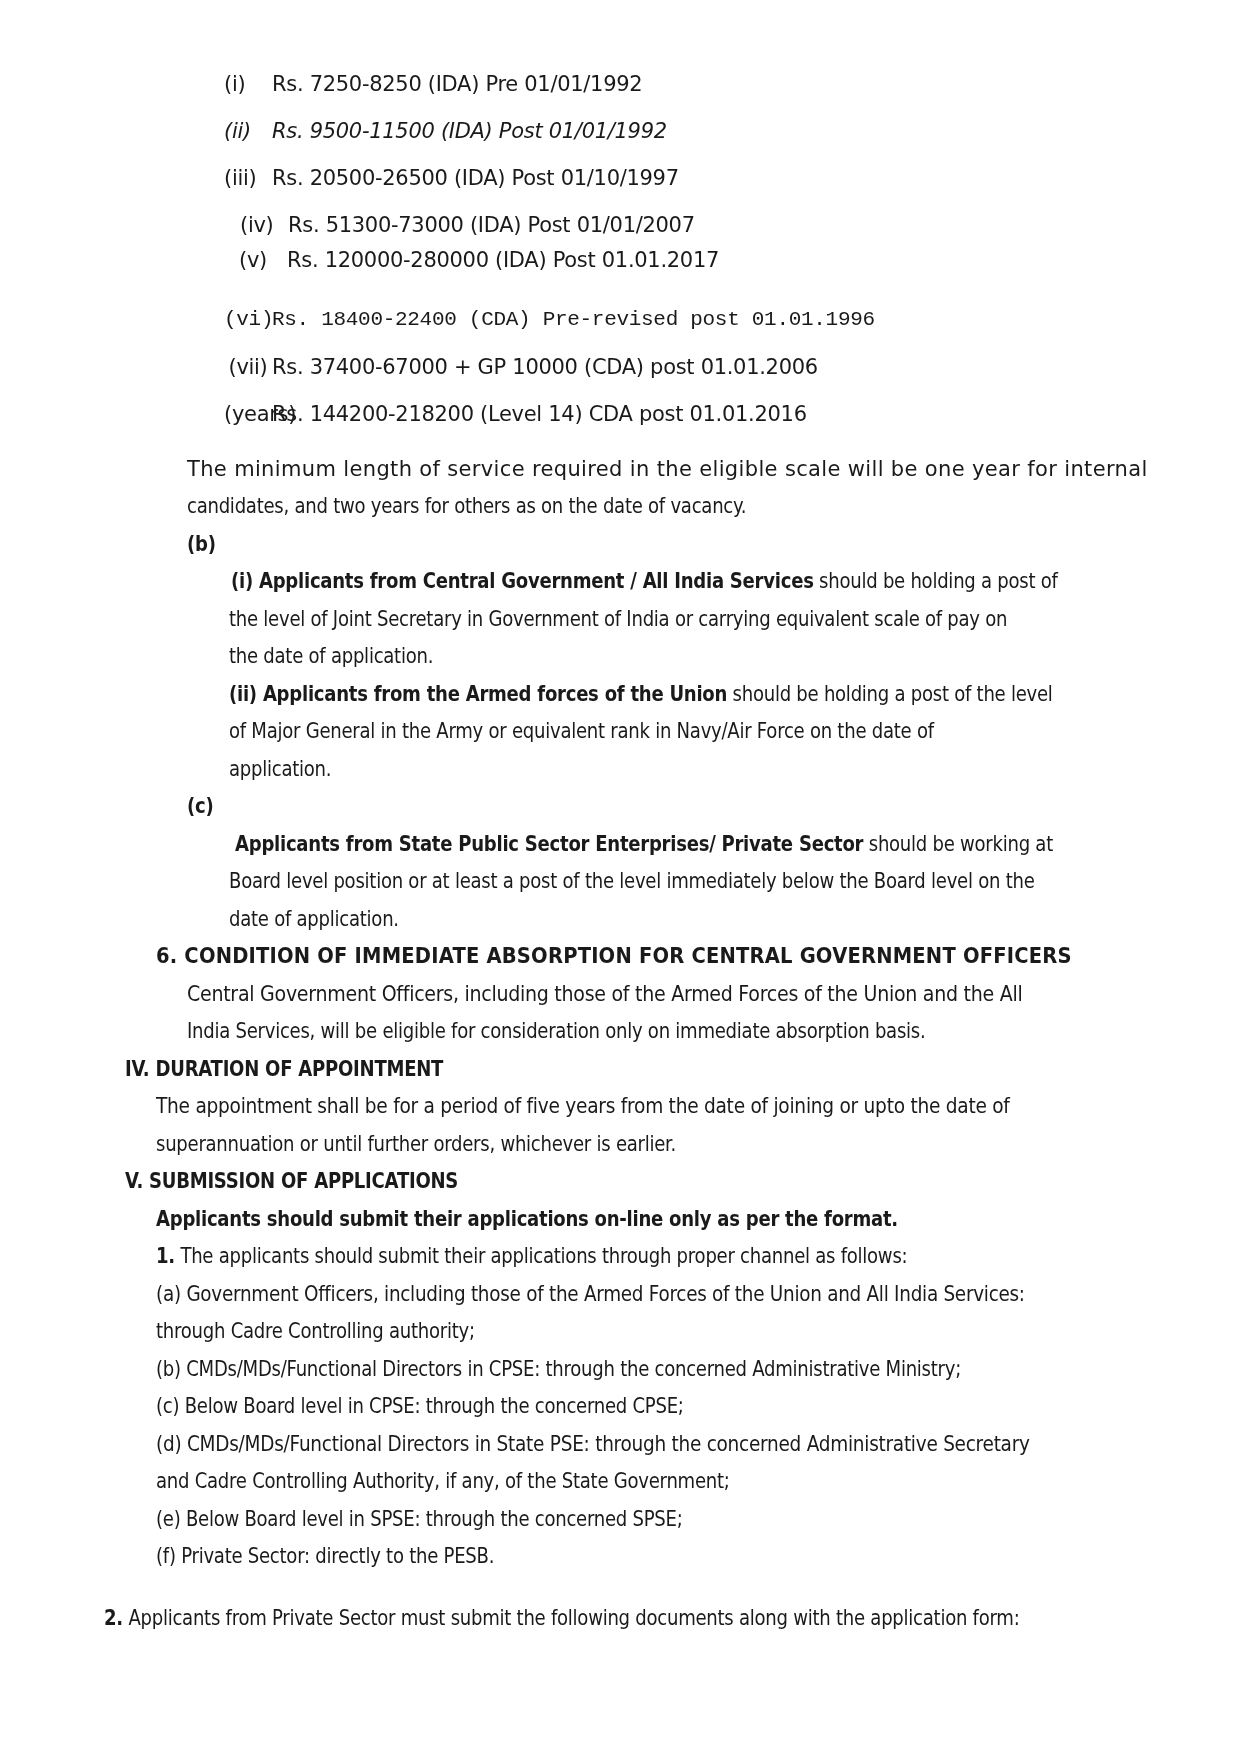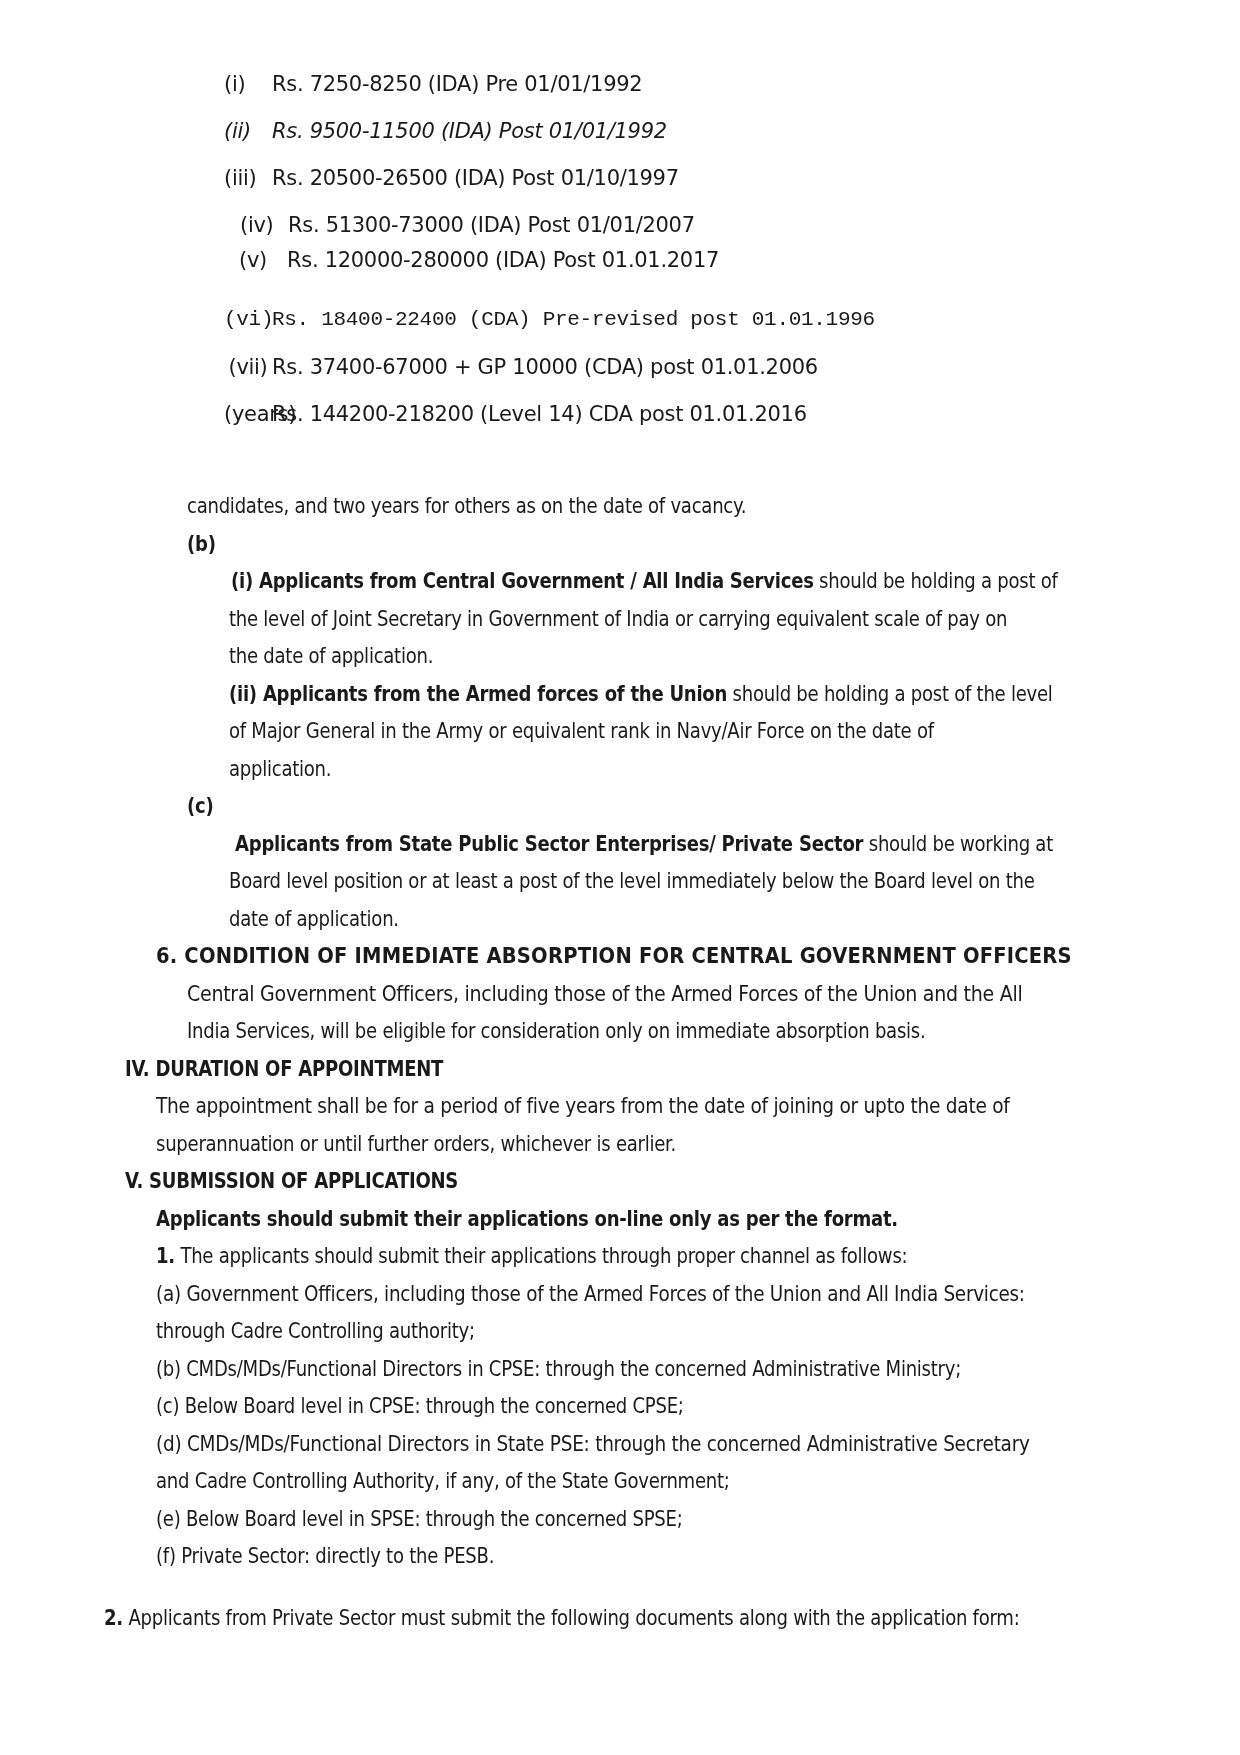--- a/index.html
+++ b/index.html
@@ -21,20 +21,21 @@
     <div class="ln" style="left:224px;top:70px;"><span class="roman">(i)</span><span>Rs. 7250-8250 (IDA) Pre 01/01/1992</span></div>
     <div class="ln" style="left:224px;top:117px;font-style:italic;"><span class="roman">(ii)</span><span>Rs. 9500-11500 (IDA) Post 01/01/1992</span></div>
     <div class="ln" style="left:224px;top:164px;"><span class="roman">(iii)</span><span>Rs. 20500-26500 (IDA) Post 01/10/1997</span></div>
     <div class="ln" style="left:240px;top:211px;"><span class="roman">(iv)</span><span>Rs. 51300-73000 (IDA) Post 01/01/2007</span></div>
     <div class="ln" style="left:224px;top:246px;margin-left:15px;"><span class="roman">(v)</span><span>Rs. 120000-280000 (IDA) Post 01.01.2017</span></div>
     <div class="ln" style="left:224px;top:306px;font-family:Liberation Mono, monospace;"><span class="roman">(vi)</span><span>Rs. 18400-22400 (CDA) Pre-revised post 01.01.1996</span></div>
     <div class="ln" style="left:224px;top:353px;text-align:center;"><span class="roman">(vii)</span><span>Rs. 37400-67000 + GP 10000 (CDA) post 01.01.2006</span></div>
     <div class="ln" style="left:224px;top:400px;"><span class="roman">(years)</span><span>Rs. 144200-218200 (Level 14) CDA post 01.01.2016</span></div>
   </div>
 
+  <div class="ln" style="left:187px;top:455px;letter-spacing:0.35px;">The minimum length of service required in the eligible scale will be one year for internal</div>
   <div class="ln cond" style="left:187px;top:492px;">candidates, and two years for others as on the date of vacancy.</div>
 
   <div class="ln b cond" style="left:187px;top:530px;">(b)</div>
   <div class="ln cond" style="left:231px;top:567px;"><span class="b">(i) Applicants from Central Government / All India Services</span><span> should be holding a post of</span></div>
   <div class="ln cond" style="left:229px;top:605px;">the level of Joint Secretary in Government of India or carrying equivalent scale of pay on</div>
   <div class="ln cond" style="left:229px;top:642px;">the date of application.</div>
   <div class="ln cond" style="left:229px;top:680px;"><span class="b">(ii) Applicants from the Armed forces of the Union</span><span> should be holding a post of the level</span></div>
   <div class="ln cond" style="left:229px;top:717px;">of Major General in the Army or equivalent rank in Navy/Air Force on the date of</div>
   <div class="ln cond" style="left:229px;top:755px;">application.</div>
 

